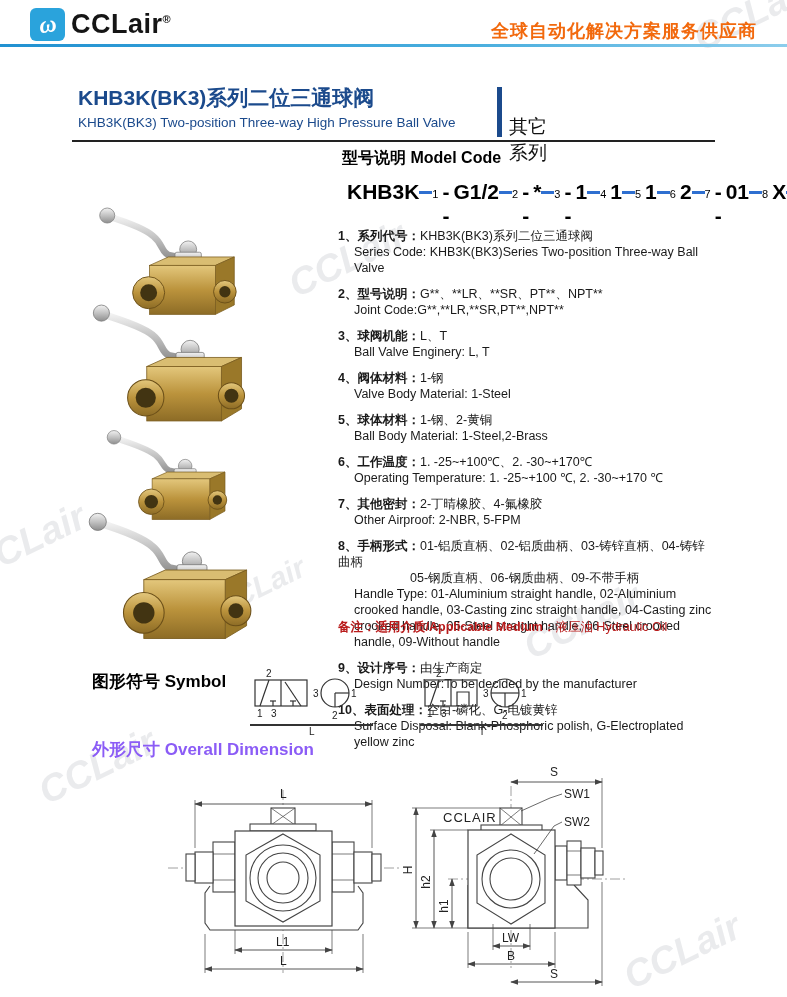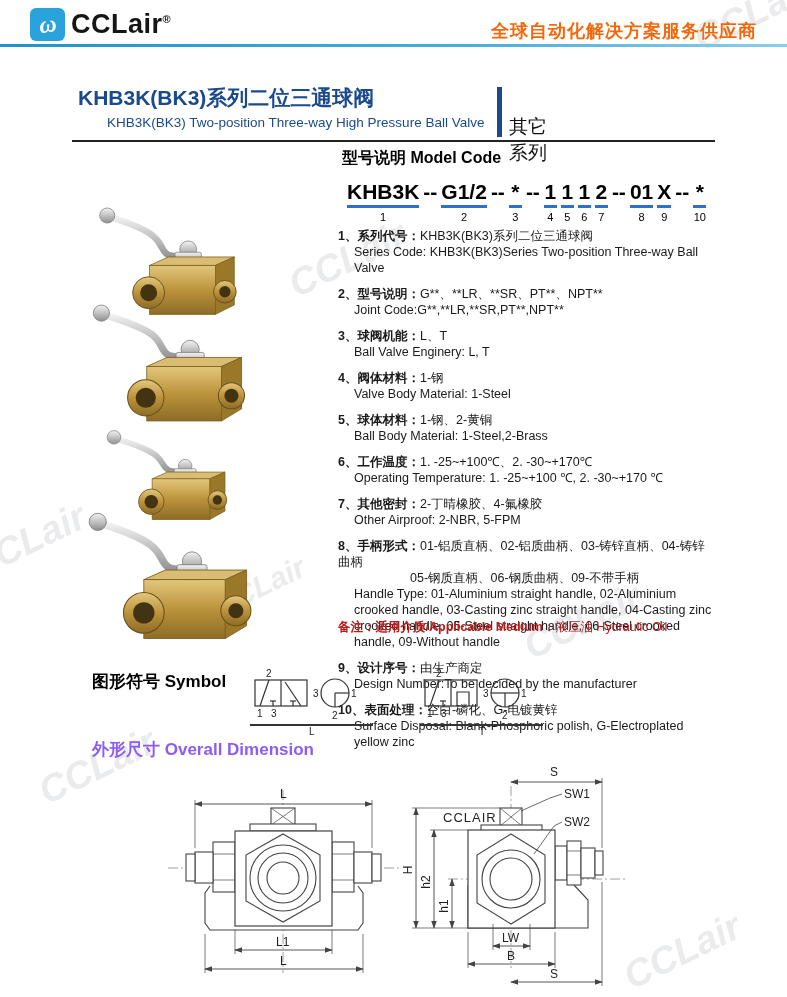--- a/index.html
+++ b/index.html
@@ -17,30 +17,30 @@
   .logo-badge span { color:#fff; font:bold italic 24px "Liberation Serif", serif; transform:rotate(-8deg); }
   .logo-text { font:bold 27px "Liberation Sans", sans-serif; color:#151515; margin-left:6px; letter-spacing:0.5px;}
   .logo-reg { font-size:11px; vertical-align:super; font-weight:bold; }
   .slogan { position:absolute; right:30px; top:19px; font:bold 18px "Liberation Sans", sans-serif;
         color:#f2690d; letter-spacing:1px; z-index:2; }
   .header-rule { position:absolute; left:0; top:44px; width:787px; height:3px;
         background:linear-gradient(90deg,#2191d1,#49aede 60%,#8ccdec); z-index:2; }
 
   
   .title-zh { position:absolute; left:78px; top:84px; font:bold 21px "Liberation Sans", sans-serif; color:#1b4a8c; z-index:2;}
-  .title-en { position:absolute; left:78px; top:115px; font:13.5px "Liberation Sans", sans-serif; color:#1b4a8c; z-index:2;margin-left:29px;}
+  .title-en { position:absolute; left:78px; top:115px; font:13.5px "Liberation Sans", sans-serif; color:#1b4a8c; z-index:2;}
   .series-bar { position:absolute; left:497px; top:87px; width:5px; height:50px; background:#1b4a8c; z-index:2;}
   .series-tag { position:absolute; left:509px; top:84px; font:19px "Liberation Serif","DejaVu Serif",serif;
         color:#111; line-height:26px; z-index:2;margin-top:30px;}
   .title-rule { position:absolute; left:72px; top:140px; width:643px; height:2px; background:#222; z-index:2;}
 
   
   .mc-heading { position:absolute; left:342px; top:148px; font:bold 16px "Liberation Sans", sans-serif; color:#000; z-index:2;}
   .mc-formula { position:absolute; left:345px; top:180px; display:flex; align-items:flex-start; z-index:2;}
-  .seg { display:flex; flex-direction:column; align-items:center; margin:0 2px; }
+  .seg { display:flex; flex-direction:row; align-items:center; margin:0 2px; }
   .seg .t { font:bold 21px "Liberation Sans", sans-serif; color:#000; line-height:24px; }
   .seg .u { height:3px; background:#2e6fd0; width:100%; min-width:13px; margin-top:1px; }
   .seg .n { font:11px "Liberation Sans", sans-serif; color:#000; margin-top:3px; }
   .sep { font:bold 21px "Liberation Sans", sans-serif; color:#000; line-height:24px; margin:0 2px; }
 
   
   .items { position:absolute; left:338px; top:228px; width:378px; z-index:2; }
   .item { margin-bottom:10px; font:12.5px "Liberation Sans", sans-serif; color:#1a1a1a; line-height:16px; }
   .item .b { font-weight:bold; }
   .item .en { margin-left:16px; }

